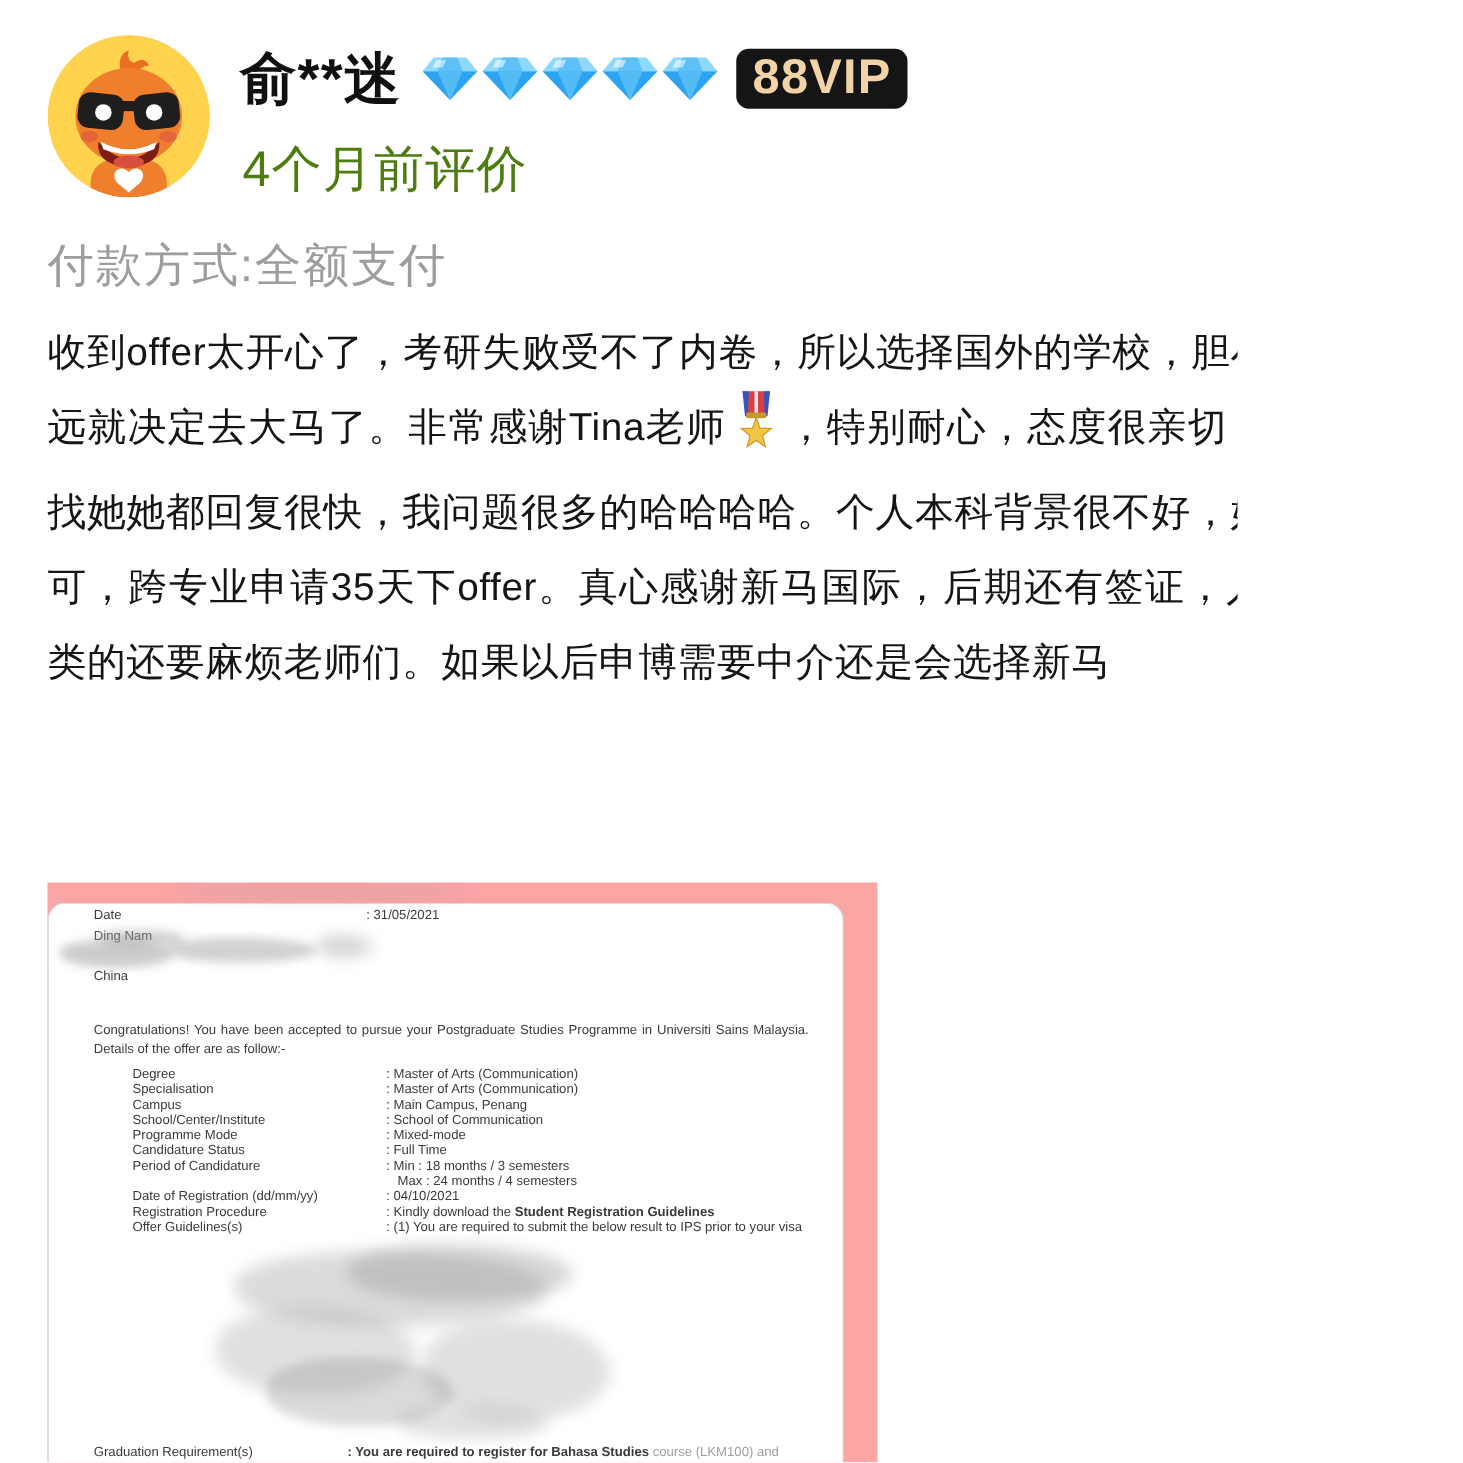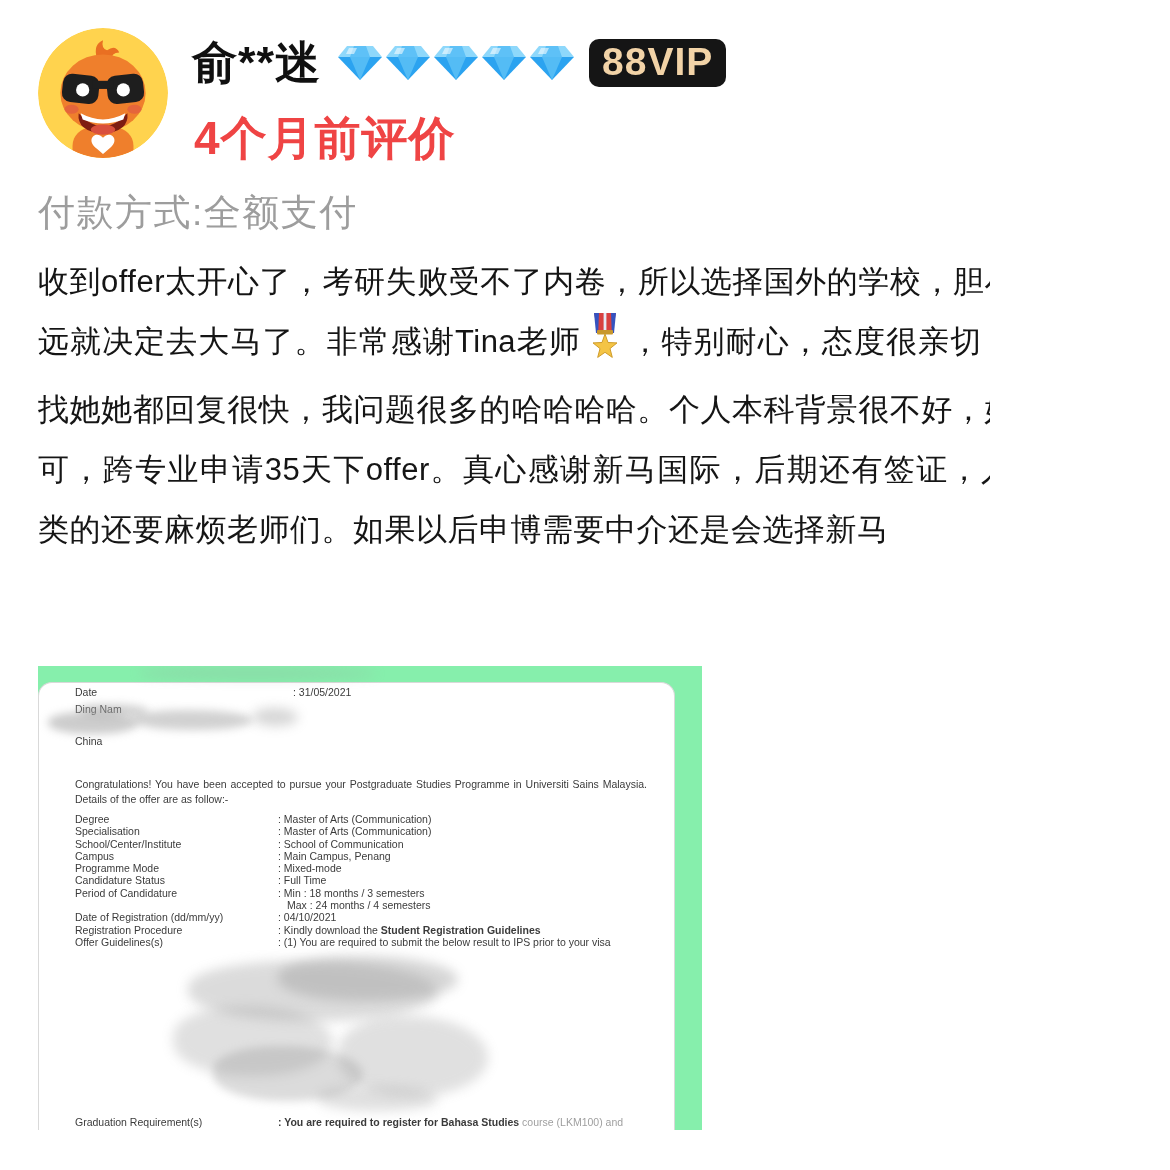--- a/index.html
+++ b/index.html
@@ -8,46 +8,46 @@
   .screen { position:relative; width:990px; height:1170px; background:#ffffff; overflow:hidden; }
 
   
   .avatar { position:absolute; left:38px; top:28px; width:130px; height:130px; border-radius:50%; overflow:hidden; }
   .header-row1 { position:absolute; left:192px; top:34px; display:flex; align-items:center; height:58px; }
   .username { font-size:45px; font-weight:700; color:#101010; letter-spacing:1px; white-space:nowrap; }
   .diamonds { display:flex; align-items:center; gap:2px; margin-left:16px; }
   .diamonds svg { display:block; }
   .vip-badge { margin-left:14px; background:#151515; color:#f2d3a7; font-size:39px; font-weight:700;
                padding:3px 13px 6px 13px; border-radius:10px; letter-spacing:1px; line-height:1; }
-  .review-time { position:absolute; left:194px; top:108px; font-size:46px; color:#ef4444; letter-spacing:1px;font-weight:bold; }
+  .review-time { position:absolute; left:194px; top:108px; font-size:40px; color:#4d7c0f; letter-spacing:1px; }
   .chevron { position:absolute; left:1092px; top:48px; cursor:pointer; }
 
   
   .payment { position:absolute; left:38px; top:188px; font-size:37px; color:#9d9d9d; letter-spacing:1.5px; }
   .review-text { position:absolute; left:38px; top:252px; width:1104px; font-size:31px; line-height:60px;
                  color:#151515; font-weight:500; text-align:justify; letter-spacing:0.5px; }
   .medal { display:inline-block; vertical-align:-8px; margin:0 6px; }
 
   
-  .doc { position:absolute; left:38px; top:666px; width:664px; height:464px; overflow:hidden; background:#86efac;
+  .doc { position:absolute; left:38px; top:706px; width:664px; height:464px; overflow:hidden; background:#fca5a5;
          color:#3b3b3b; font-size:10.5px; }
   .doc-page { position:absolute; left:0px; top:16px; width:637px; height:460px; background:#fff;
               border:1px solid #d9d9d9; border-bottom:none; border-radius:14px 14px 0 0; }
   .doc-line { position:absolute; left:0; white-space:nowrap; }
   .pl { padding-left:37px; }
   .doc-date { top:20px; }
   .doc-date .dl { display:inline-block; width:218px; }
   .doc-ding { top:37px; color:#4a4a4a; filter:blur(0.4px); }
   .doc-china { top:69px; }
   .doc-title { top:91px; font-weight:700; font-size:11px; letter-spacing:0.2px; color:#2e2e2e; }
   .doc-intro { position:absolute; left:37px; top:111px; width:572px; line-height:15px; white-space:normal; }
   .doc-intro .l1 { text-align:justify; text-align-last:justify; }
   .doc-table { position:absolute; left:0; top:147px; line-height:12.3px; }
   .doc-row { white-space:nowrap; padding-left:37px; }
-  .doc-row .dl { display:inline-block; width:203px; }
+  .doc-row .dl { display:inline-block; width:203px;margin-left:31px; }
   .dv.cont { padding-left:9px; }
   .b { font-weight:700; }
   .faded { opacity:0.5; filter:blur(0.6px); }
   .doc-grad { top:450px; }
   .doc-grad .dl { display:inline-block; width:203px; }
 
   
   .blob { position:absolute; border-radius:45% 55% 50% 50%; filter:blur(4px); background:#9a9a9a; }
   .blob.light { filter:blur(6px); }
 </style>
@@ -166,22 +166,22 @@
 
 
     <div class="doc-intro">
       <div class="l1">Congratulations! You have been accepted to pursue your Postgraduate Studies Programme in Universiti Sains Malaysia.</div>
       <div>Details of the offer are as follow:-</div>
     </div>
 
     <div class="doc-table">
       <div class="doc-row"><span class="dl">Degree</span><span class="dv">: Master of Arts (Communication)</span></div>
       <div class="doc-row"><span class="dl">Specialisation</span><span class="dv">: Master of Arts (Communication)</span></div>
+      <div class="doc-row"><span class="dl">Campus</span><span class="dv">: Main Campus, Penang</span></div>
       <div class="doc-row"><span class="dl">School/Center/Institute</span><span class="dv">: School of Communication</span></div>
-      <div class="doc-row"><span class="dl">Campus</span><span class="dv">: Main Campus, Penang</span></div>
       <div class="doc-row"><span class="dl">Programme Mode</span><span class="dv">: Mixed-mode</span></div>
       <div class="doc-row"><span class="dl">Candidature Status</span><span class="dv">: Full Time</span></div>
       <div class="doc-row"><span class="dl">Period of Candidature</span><span class="dv">: Min : 18 months / 3 semesters</span></div>
       <div class="doc-row"><span class="dl"></span><span class="dv cont">Max : 24 months / 4 semesters</span></div>
       <div class="doc-row"><span class="dl">Date of Registration (dd/mm/yy)</span><span class="dv">: 04/10/2021</span></div>
       <div class="doc-row"><span class="dl">Registration Procedure</span><span class="dv">: Kindly download the </span><span class="dv b">Student Registration Guidelines</span></div>
       <div class="doc-row"><span class="dl">Offer Guidelines(s)</span><span class="dv">: (1) You are required to submit the below result to IPS prior to your visa</span></div>
     </div>
 
     <div class="blob light" style="left:150px; top:295px; width:250px; height:60px; opacity:0.35;"></div>

